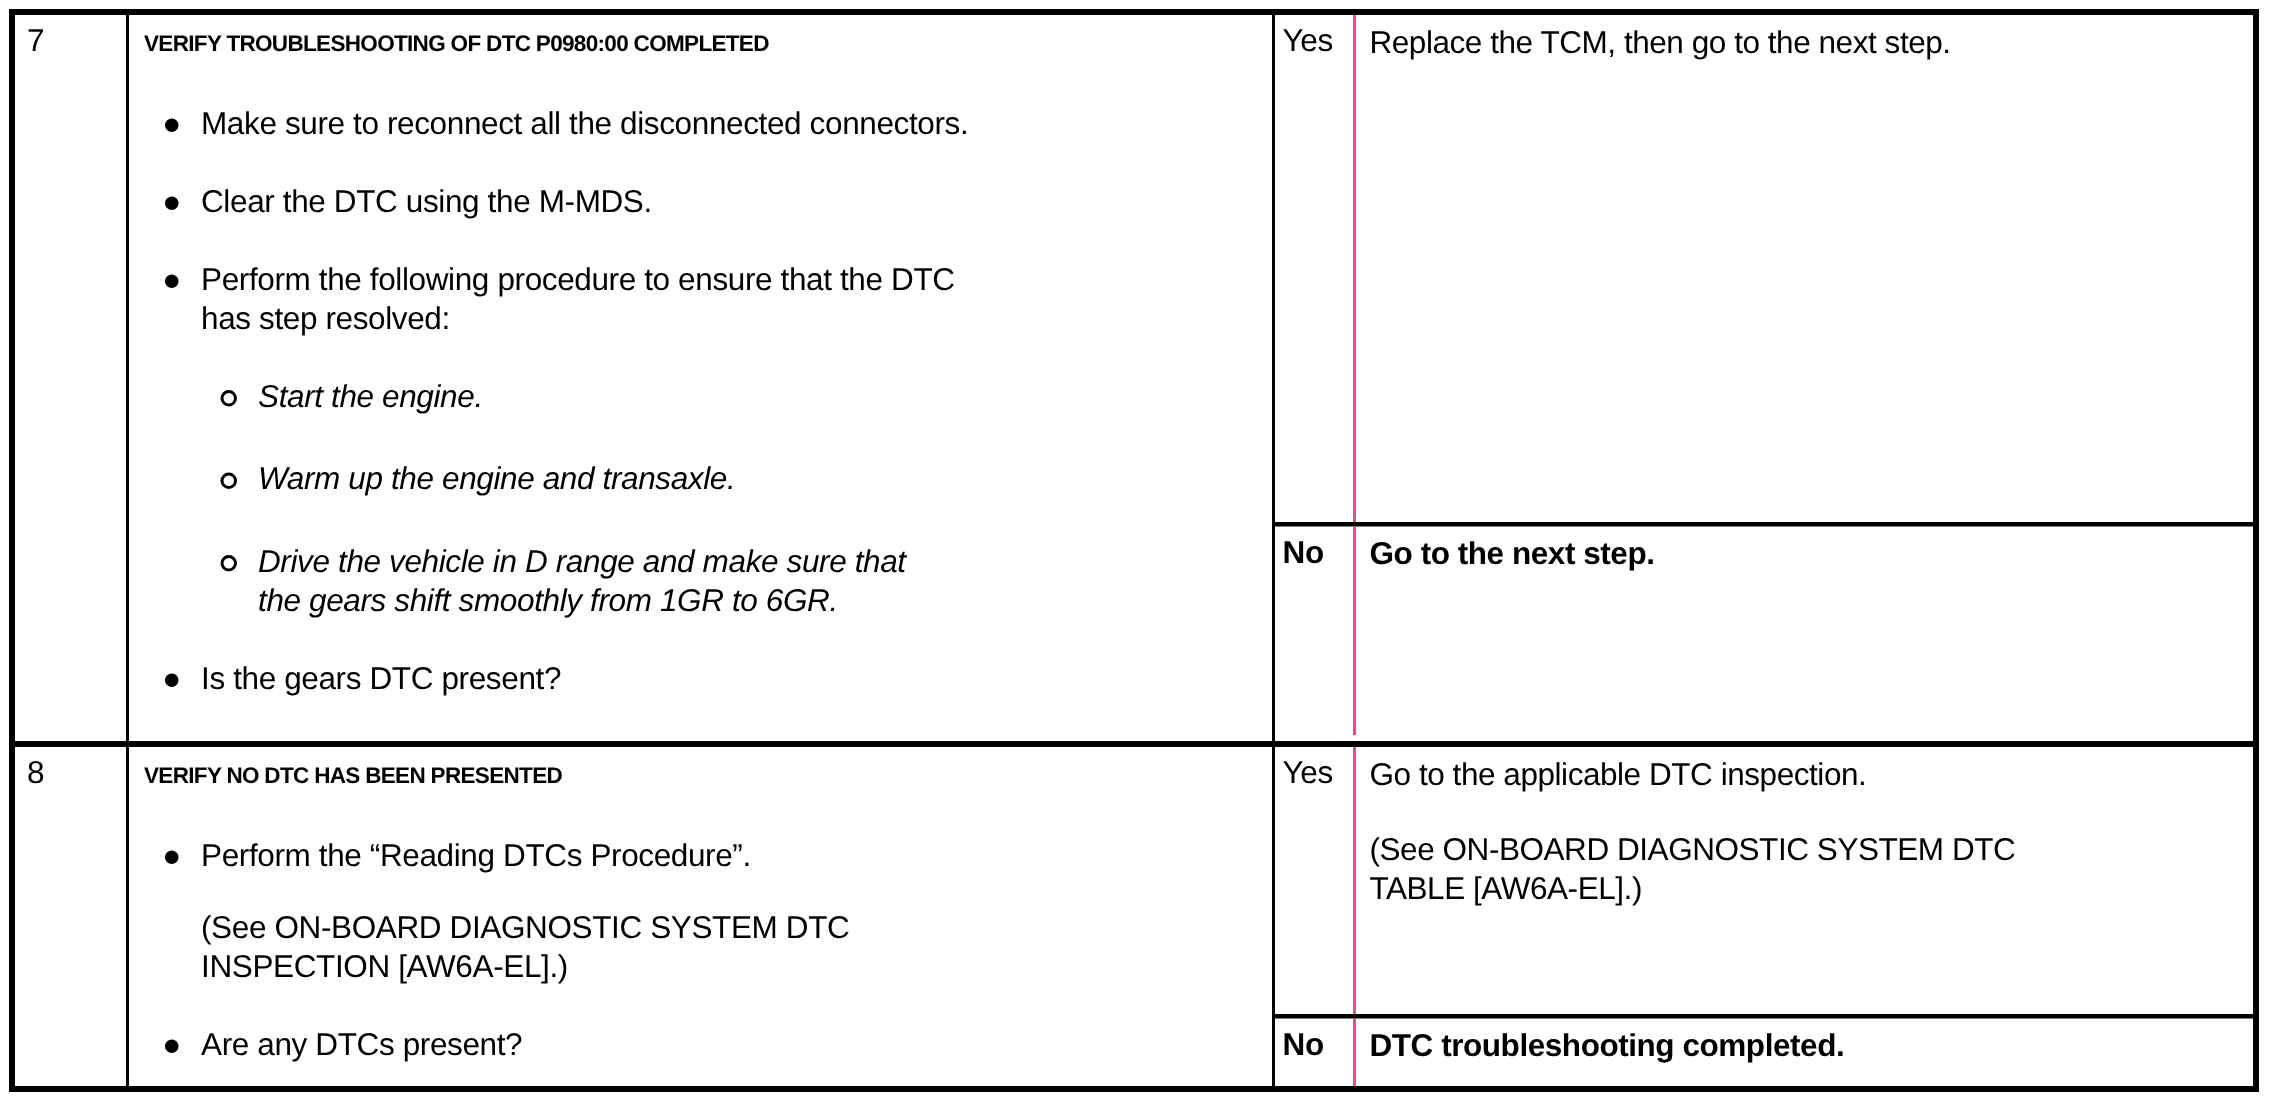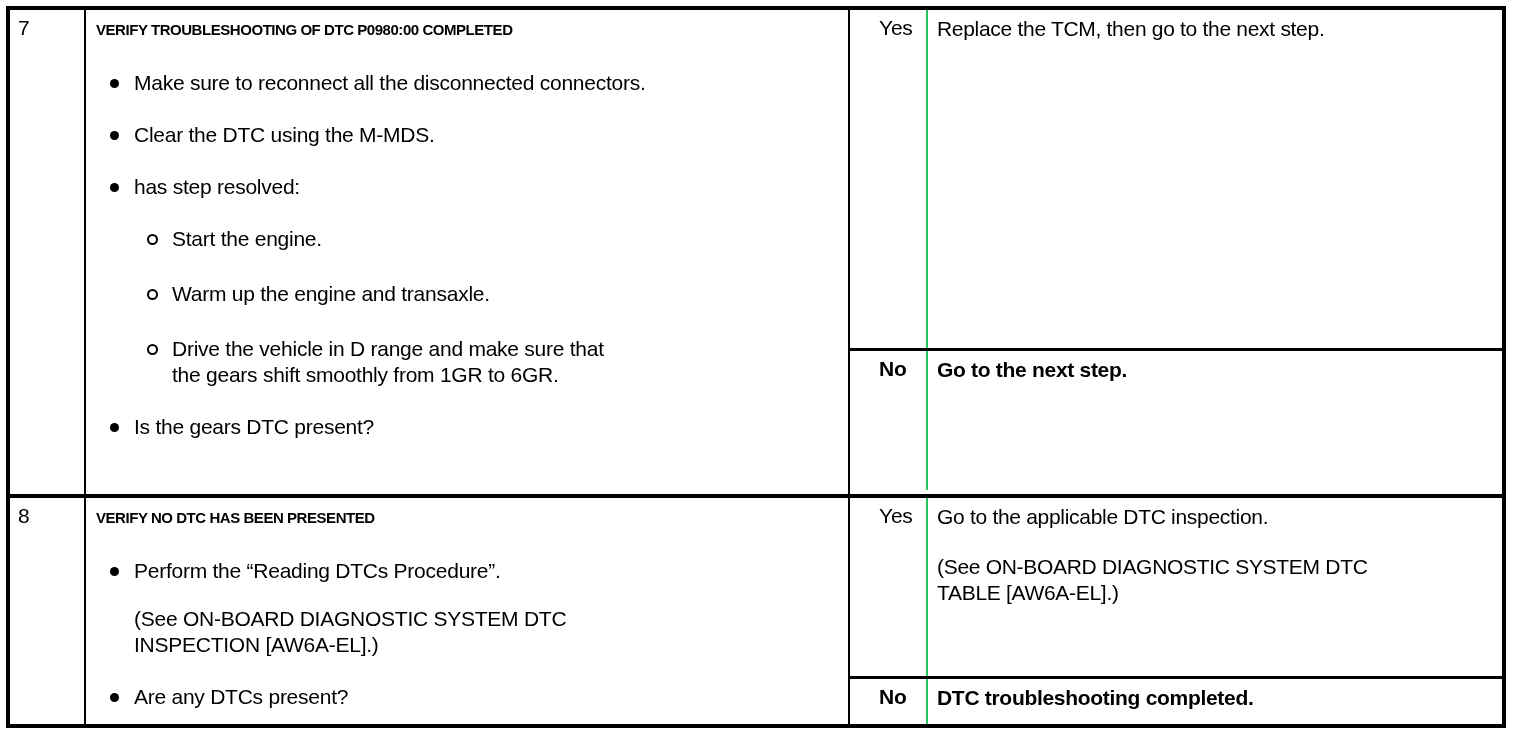--- a/index.html
+++ b/index.html
@@ -85,26 +85,25 @@
   }
   .row-7 .answer-block.yes { height: 338px; }
   .row-7 .answer-block.no  { height: 142px; }
   .row-8 .answer-block.yes { height: 178px; }
   .row-8 .answer-block.no  { height: 48px; }
 
   .ans-label {
     box-sizing: border-box;
     width: 54px;
     flex: 0 0 54px;
-    border-right: 2px solid #22c55e;
+    border-right: 2px solid #ec4899;
     padding: 6px 0 0 5px;
     font-size: 21px;
     line-height: 24px;
     letter-spacing: -0.2px;
-    margin-left: 24px;
   }
   .ans-text {
     box-sizing: border-box;
     flex: 1 1 auto;
     padding: 6px 10px 0 9px;
     font-size: 21px;
     line-height: 26px;
     letter-spacing: -0.3px;
   }
   .ans-text p {
@@ -164,21 +163,21 @@
   ul.lvl2 > li > .bullet-ring {
     position: absolute;
     left: 13px;
     top: 8px;
     width: 7px;
     height: 7px;
     border: 2px solid #000000;
     border-radius: 50%;
     box-sizing: content-box;
   }
-  .indent-l2 { margin-left: 36px; }
+  .indent-l2 { margin-left: 36px; font-style: italic; }
 
   .sub-note {
     margin: 22px 0 0 0;
     font-size: 21px;
     line-height: 26px;
     letter-spacing: -0.25px;
   }
   .line { display: block; }
 </style>
 </head>
@@ -202,20 +201,21 @@
             <span>Make sure to reconnect all the disconnected connectors.</span>
           </li>
 
           <li>
             <span class="bullet-dot"></span>
             <span>Clear the DTC using the M-MDS.</span>
           </li>
 
           <li>
             <span class="bullet-dot"></span>
+            <span class="line">Perform the following procedure to ensure that the DTC</span>
             <span class="line">has step resolved:</span>
 
             <ul class="lvl2 indent-l2">
               <li>
                 <span class="bullet-ring"></span>
                 <span>Start the engine.</span>
               </li>
               <li>
                 <span class="bullet-ring"></span>
                 <span>Warm up the engine and transaxle.</span>

